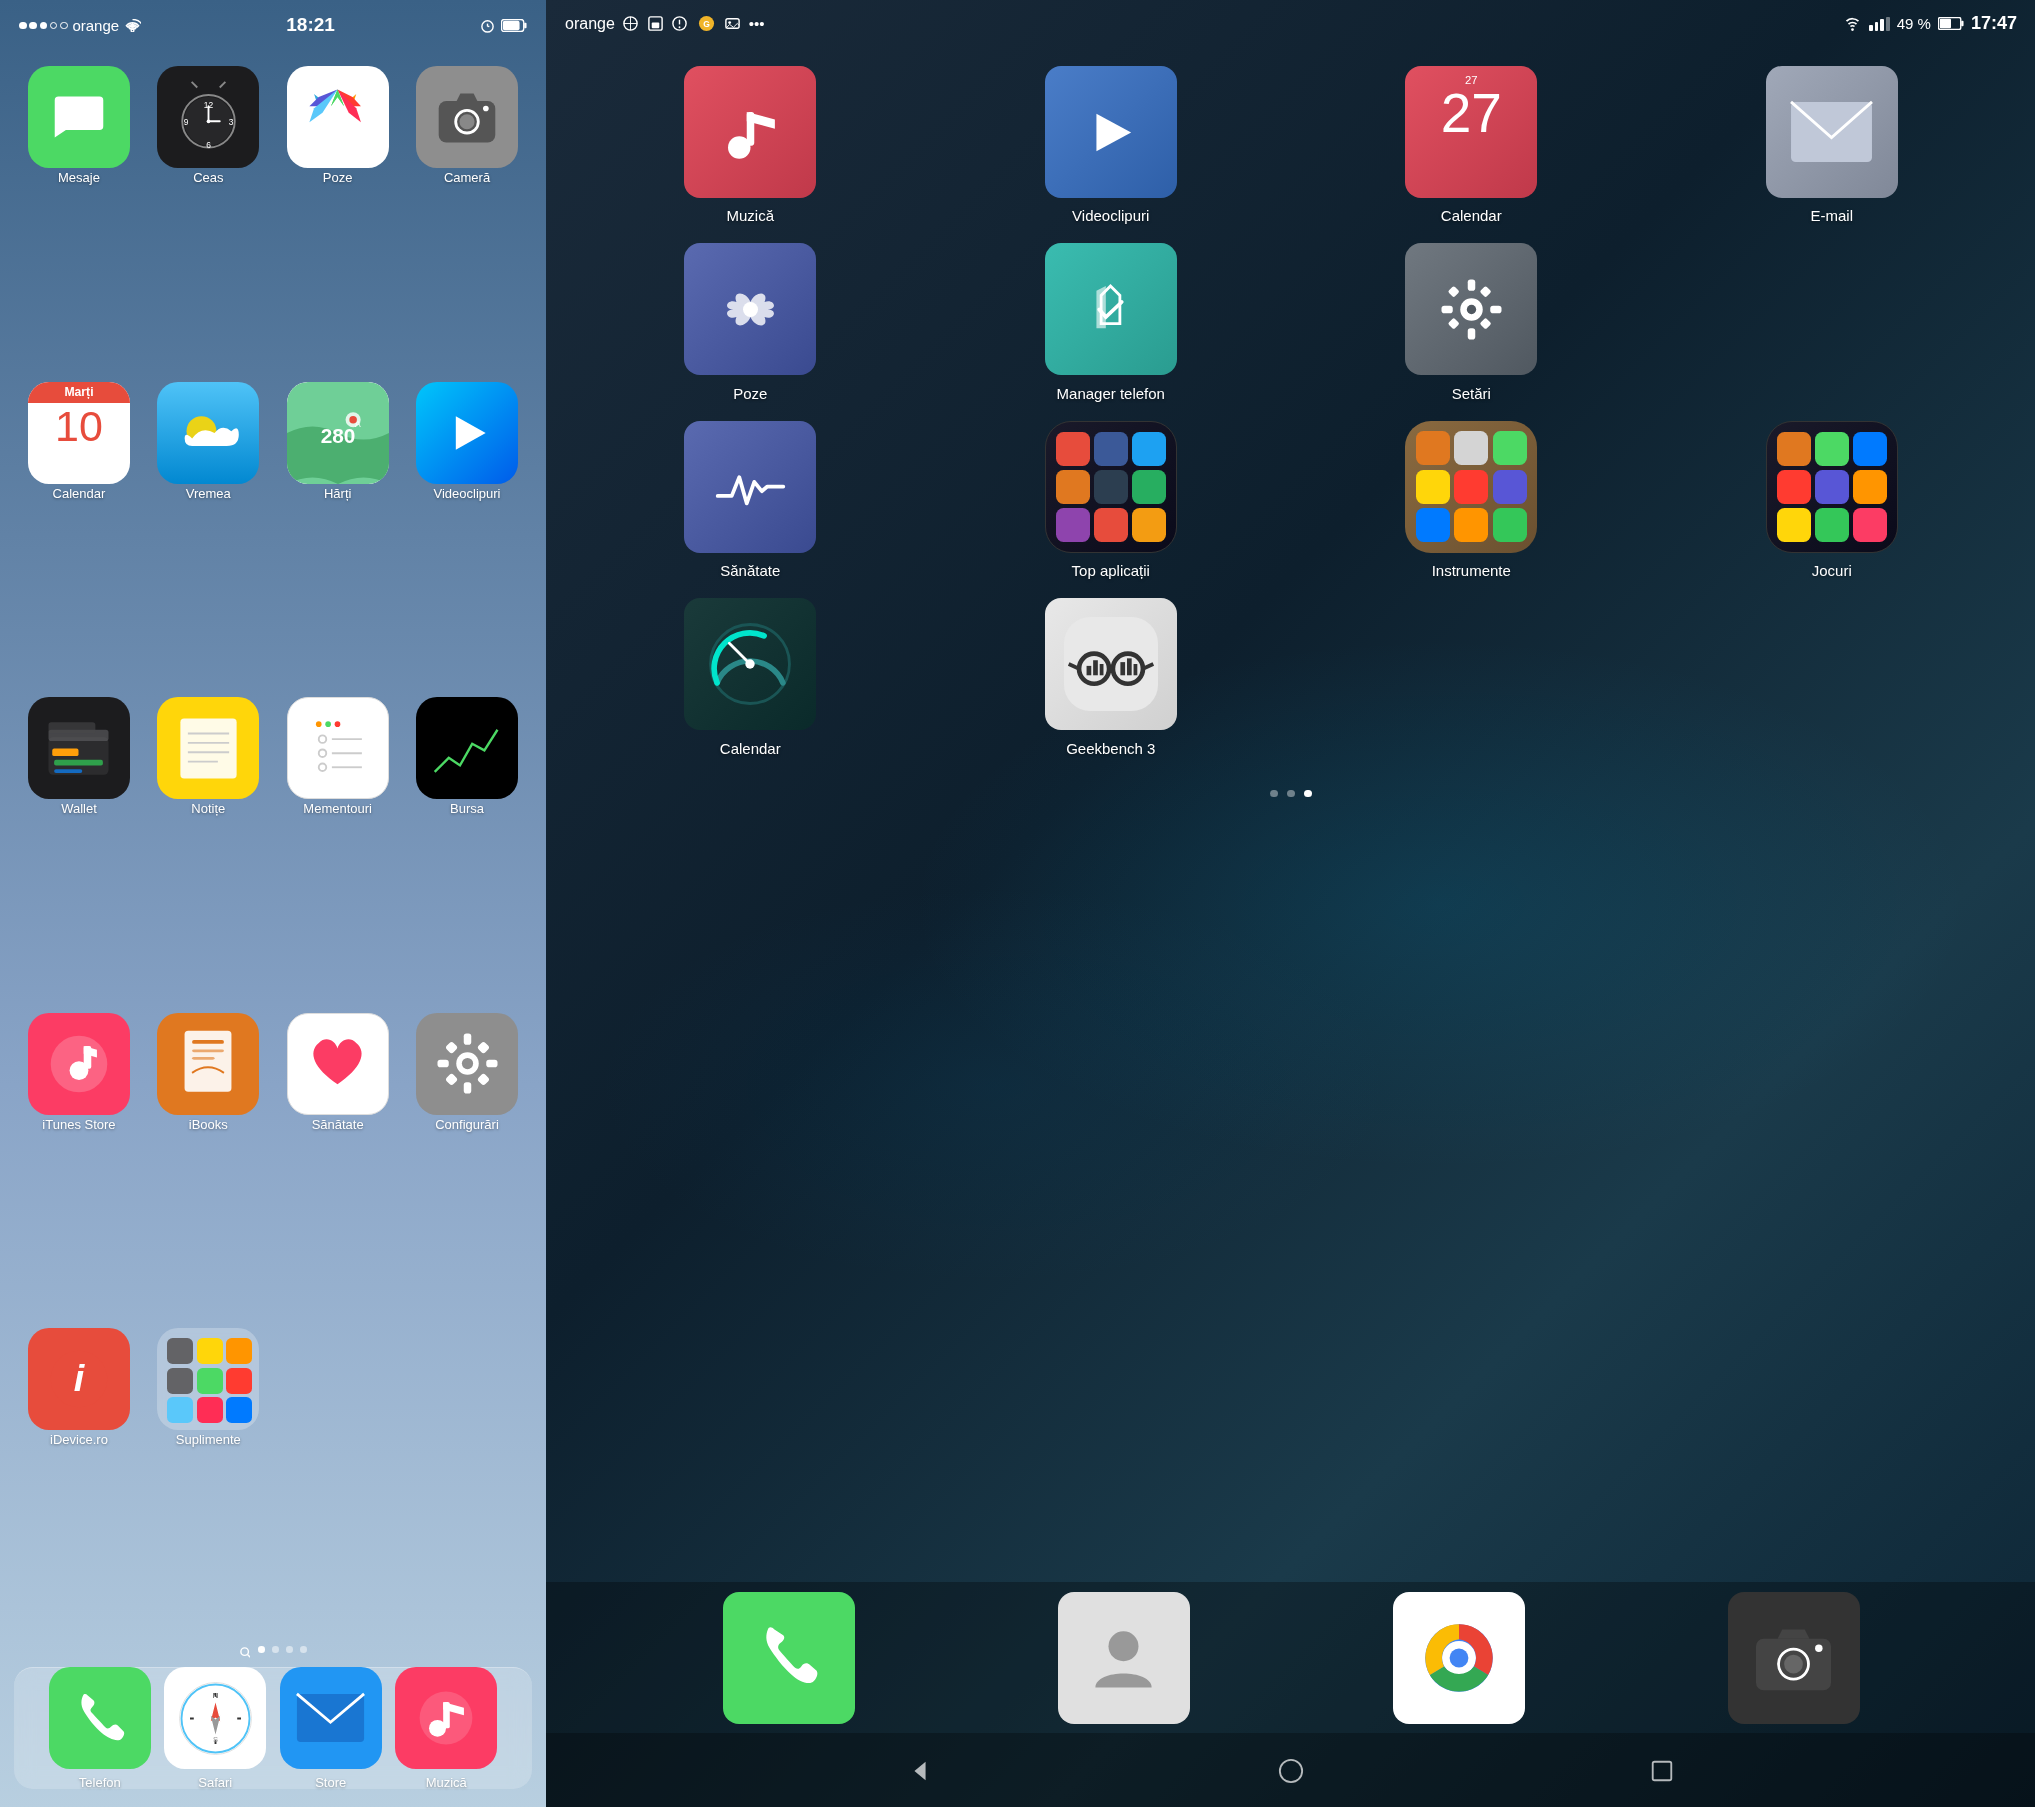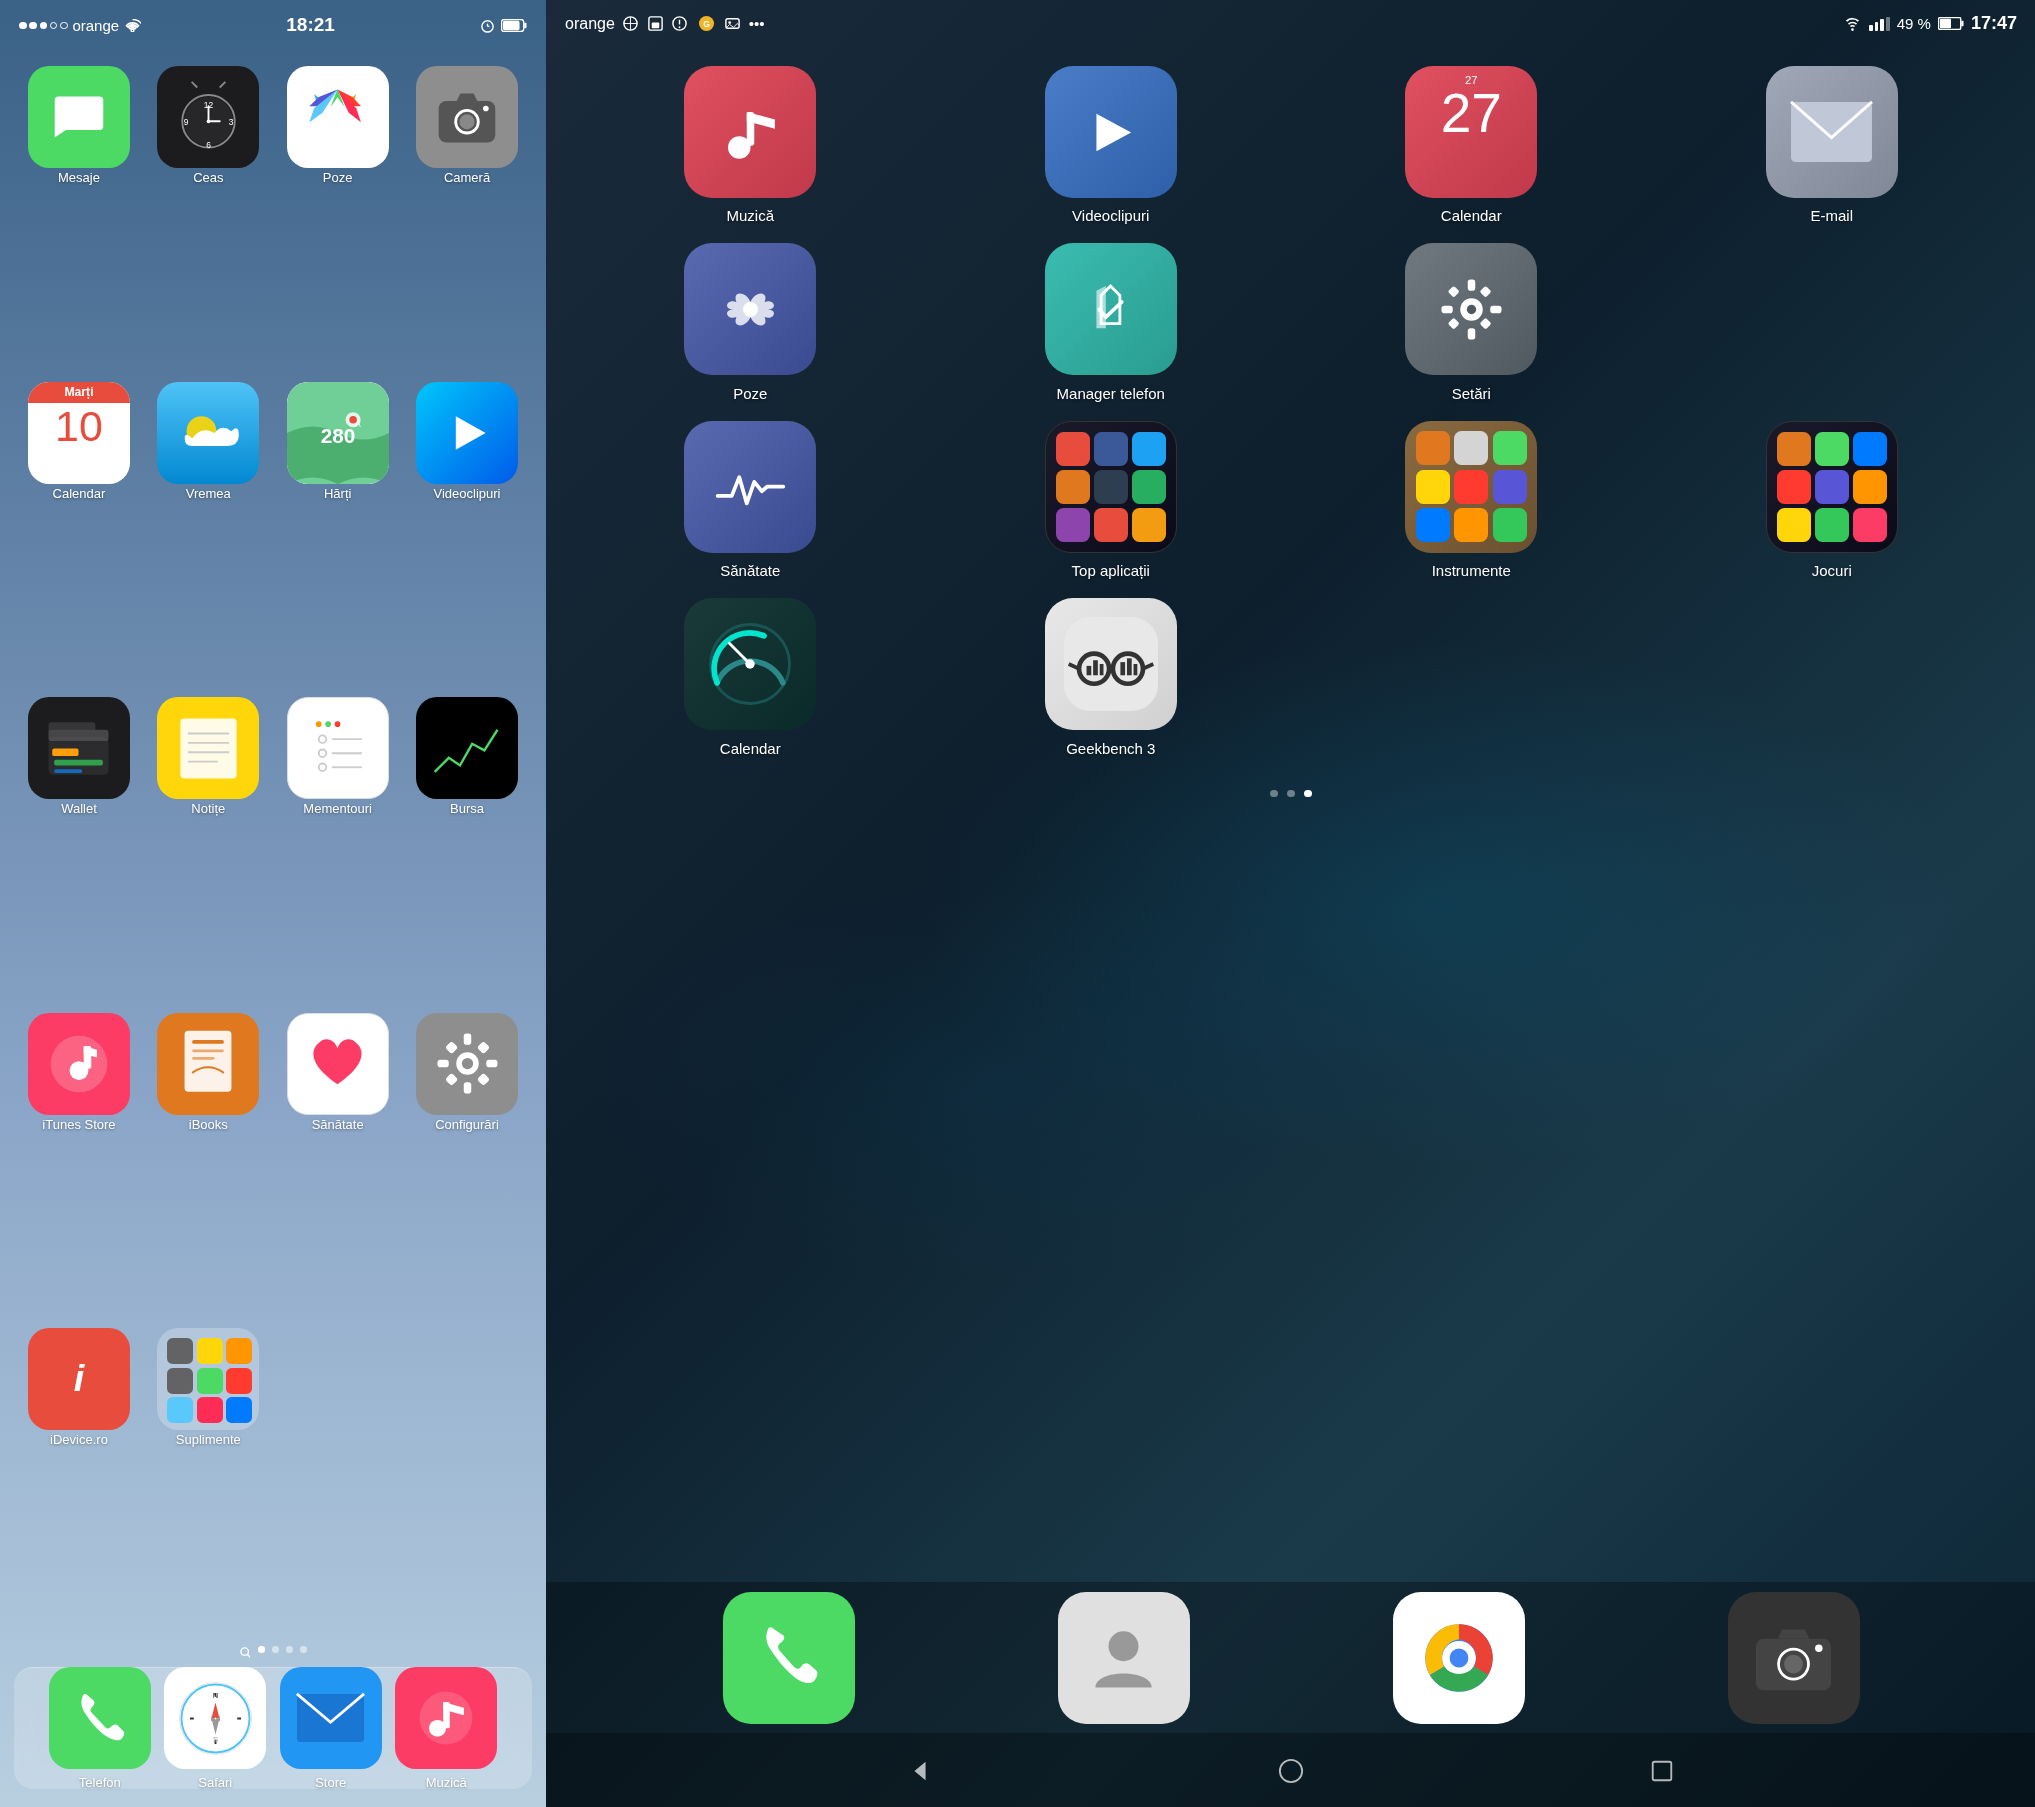--- a/index.html
+++ b/index.html
@@ -182,21 +182,21 @@
     .android-app {
       display: flex;
       flex-direction: column;
       align-items: center;
       gap: 9.4px;
       cursor: pointer;
     }
     .android-app-icon {
       width: 132px;
       height: 132px;
-      border-radius: 28px;
+      border-radius: 16px;
       display: flex;
       align-items: center;
       justify-content: center;
       font-size: 61px;
       color: white;
       position: relative;
       overflow: hidden;
     }
     .android-app-label {
       font-size: 15px;

